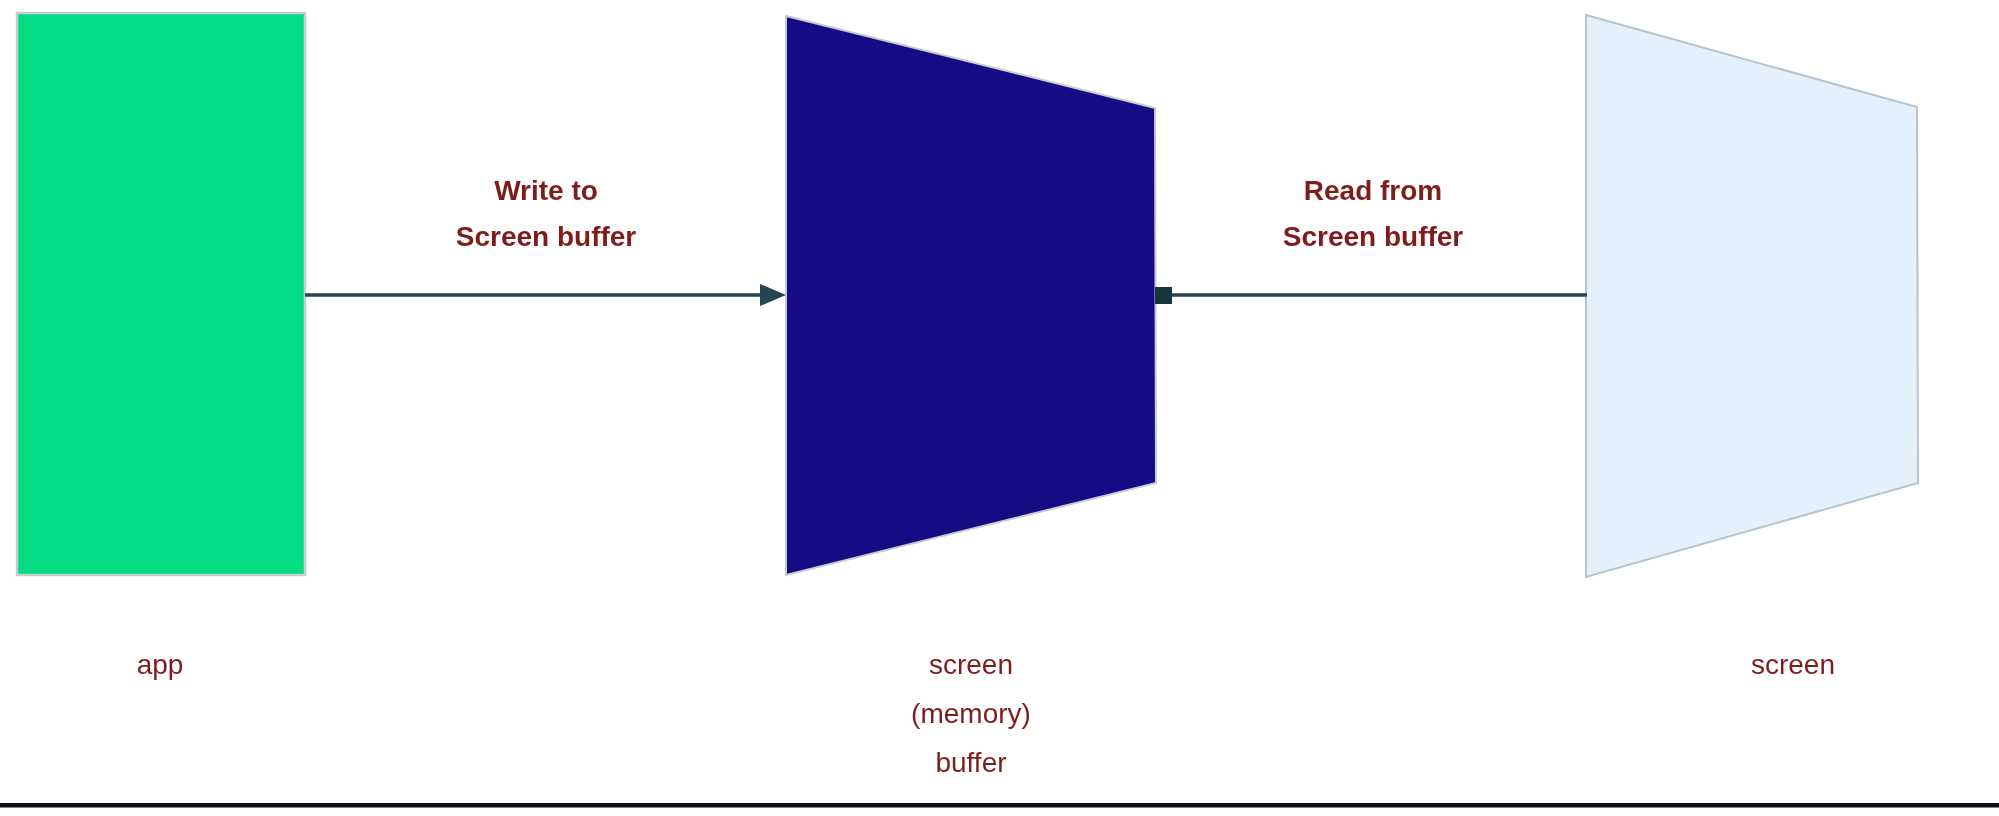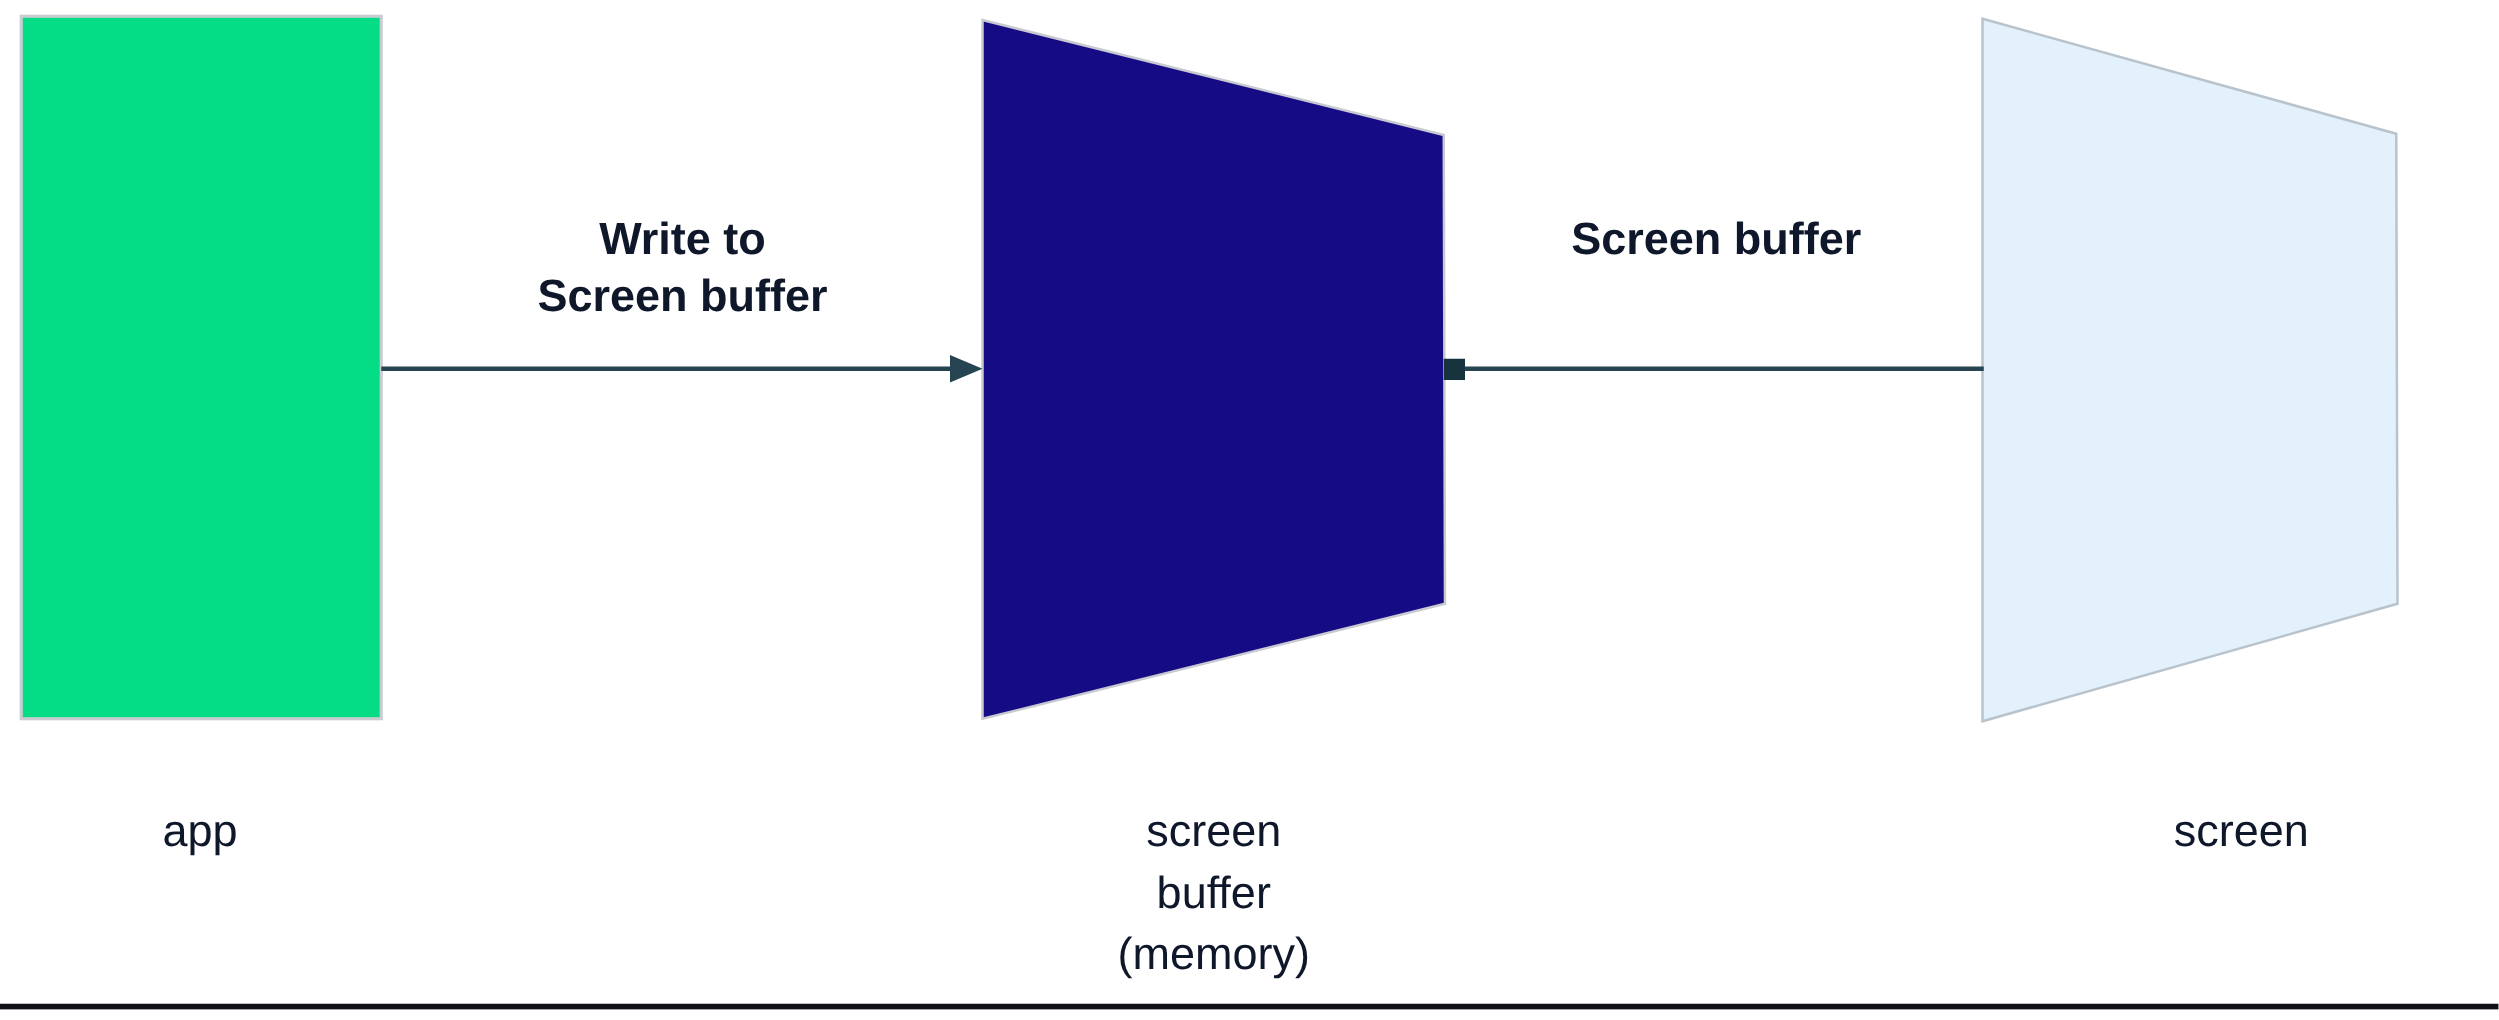--- a/index.html
+++ b/index.html
@@ -15,22 +15,22 @@
     background: #ffffff;
     overflow: hidden;
   }
   .diagram-layer {
     position: absolute;
     top: 0;
     left: 0;
   }
   .label {
     position: absolute;
-    color: #0f172a;
-    font-size: 36px;
+    color: #7f1d1d;
+    font-size: 28px;
     line-height: 47px;
     text-align: center;
     white-space: nowrap;
   }
   .edge-label {
     top: 168px;
     line-height: 46px;
   }
   .edge-label .edge-title {
     font-weight: 700;
@@ -70,30 +70,31 @@
 
     <rect x="0" y="803" width="1999" height="4.5" fill="#101018"></rect>
   </svg>
 
   <div class="label edge-label" style="left:336px; width:420px;">
     <span class="edge-title">Write to</span>
     <span class="edge-subtitle">Screen buffer</span>
   </div>
 
   <div class="label edge-label" style="left:1163px; width:420px;">
+    <span class="edge-title">Read from</span>
     <span class="edge-subtitle">Screen buffer</span>
   </div>
 
   <div class="label node-label" style="left:0px; width:320px;">
     <span>app</span>
   </div>
 
   <div class="label node-label" style="left:796px; width:350px;">
     <span>screen</span>
+    <span>(memory)</span>
     <span>buffer</span>
-    <span>(memory)</span>
   </div>
 
   <div class="label node-label" style="left:1633px; width:320px;">
     <span>screen</span>
   </div>
 
 </div>
 
 </body></html>

